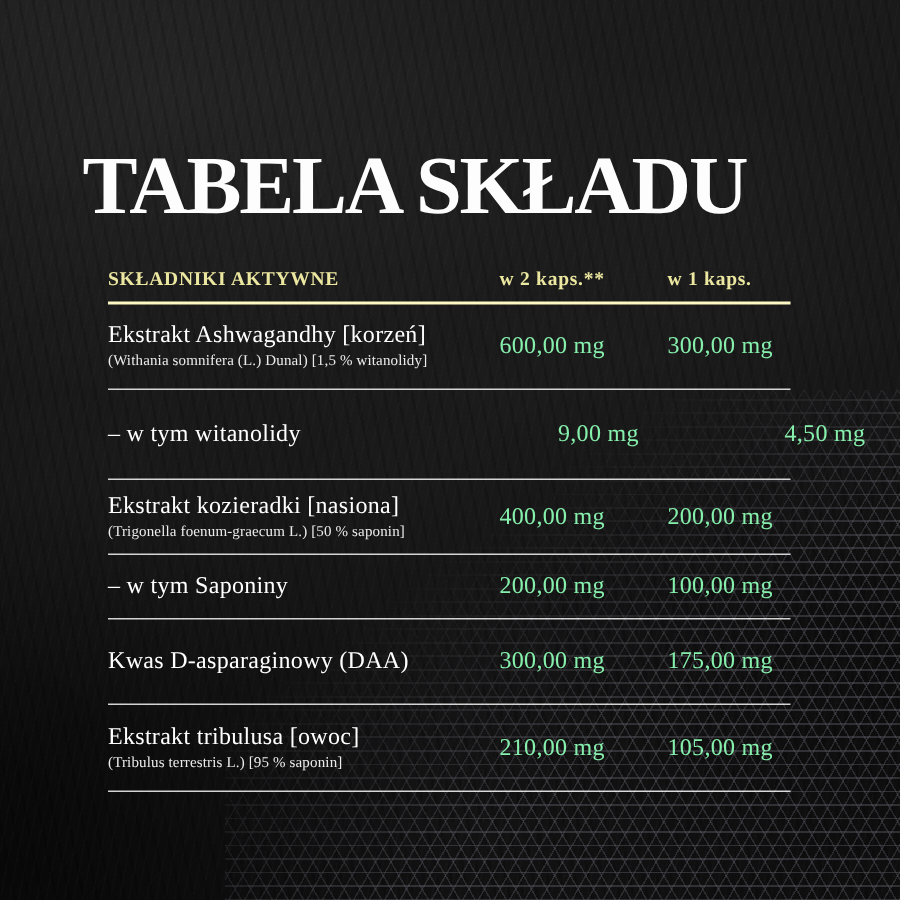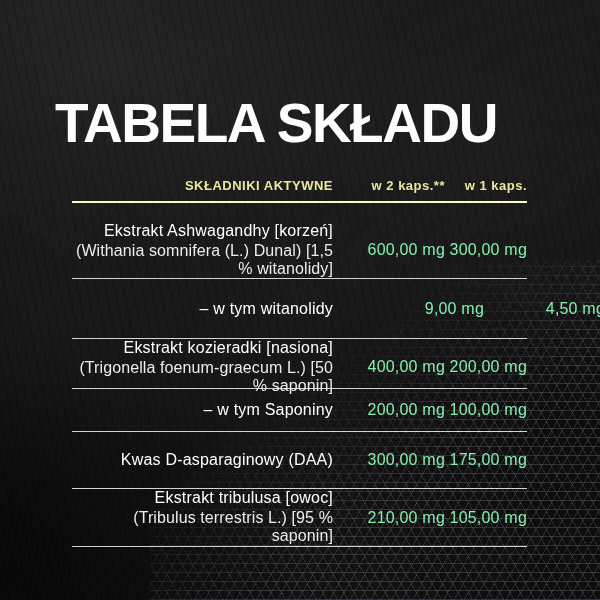--- a/index.html
+++ b/index.html
@@ -1,18 +1,18 @@
 <!DOCTYPE html>
 <html><head>
 <meta charset="utf-8">
 <style>
   html,body{margin:0;padding:0;background:#0a0a0a;}
   .canvas{
     position:relative;width:600px;height:600px;overflow:hidden;
-    background:#141414;font-family:Liberation Sans, sans-serif;text-align:right;
+    background:#141414;font-family:Liberation Serif, serif;
   }
   
   .tex{
     position:absolute;inset:0;
     background:
       radial-gradient(420px 300px at 18% 10%, rgba(255,255,255,.05), transparent 70%),
       radial-gradient(520px 380px at 82% 22%, rgba(255,255,255,.035), transparent 72%),
       radial-gradient(620px 430px at 45% 55%, rgba(255,255,255,.028), transparent 75%),
       radial-gradient(300px 260px at 8% 52%, rgba(255,255,255,.03), transparent 70%),
       radial-gradient(420px 620px at 2% 92%, rgba(0,0,0,.55), transparent 72%),
@@ -44,31 +44,31 @@
   }
   
   .table{position:absolute;left:72px;top:170px;width:455px;}
   .grid-row{display:grid;grid-template-columns:261px 112px 82px;align-items:center;}
   .thead{
     height:31px;border-bottom:2px solid #fef9c3;
     font-size:13px;font-weight:700;letter-spacing:.5px;
   }
   .thead .h{color:#ece7a0;}
   .rows .t-row{border-bottom:1px solid rgba(255,255,255,.82);}
-  .rows .t-row:nth-of-type(1){height:56px;margin-top:19px;}
+  .rows .t-row:nth-of-type(1){height:56px;}
   .rows .t-row:nth-of-type(2){height:59px;gap:39px;}
   .rows .t-row:nth-of-type(3){height:49px;}
   .rows .t-row:nth-of-type(4){height:42px;}
   .rows .t-row:nth-of-type(5){height:56px;}
   .rows .t-row:nth-of-type(6){height:57px;}
   .name{
     color:#ffffff;font-size:16px;font-weight:500;letter-spacing:.2px;line-height:1.12;
   }
   .detail{
-    color:#ececec;font-size:16px;font-weight:400;letter-spacing:.1px;margin-top:2px;line-height:1.15;
+    color:#ececec;font-size:10px;font-weight:400;letter-spacing:.1px;margin-top:2px;line-height:1.15;
   }
   .val{color:#86efac;font-size:16px;font-weight:400;letter-spacing:.2px;white-space:nowrap;}
 </style>
 </head>
 <body>
 
 <div class="canvas">
   <div class="tex"></div>
   <div class="streaks"></div>
   <div class="tri"></div>

